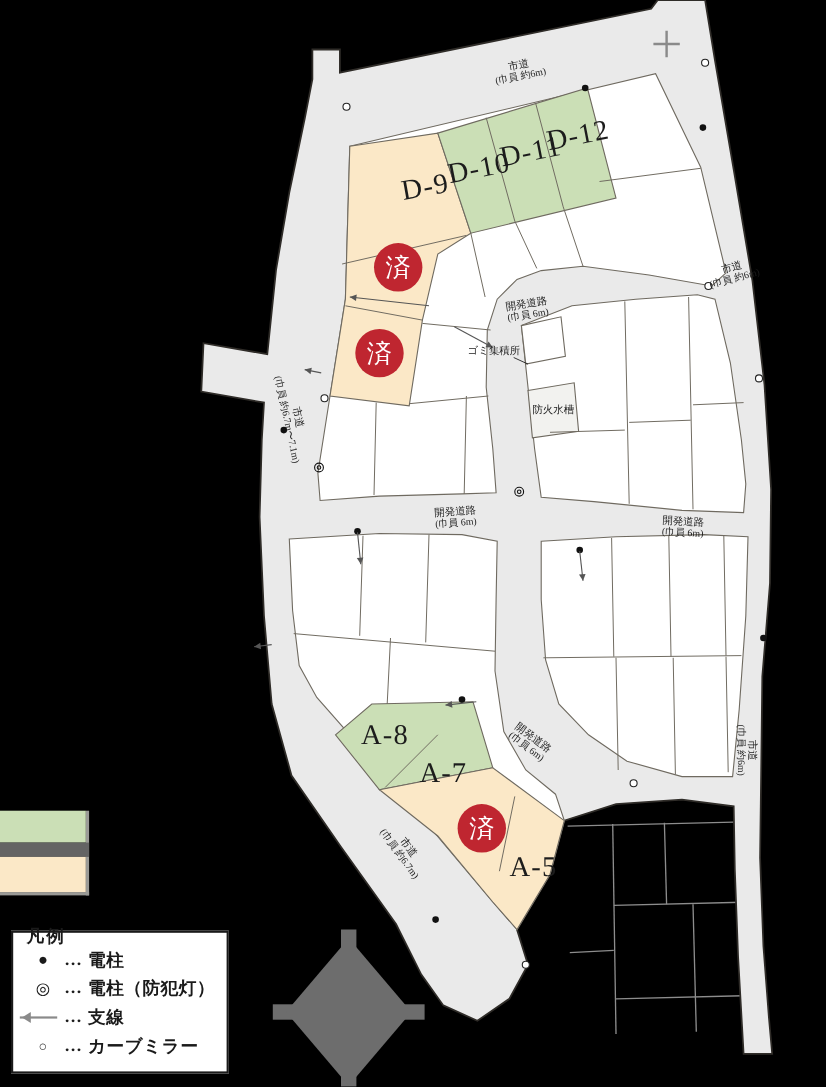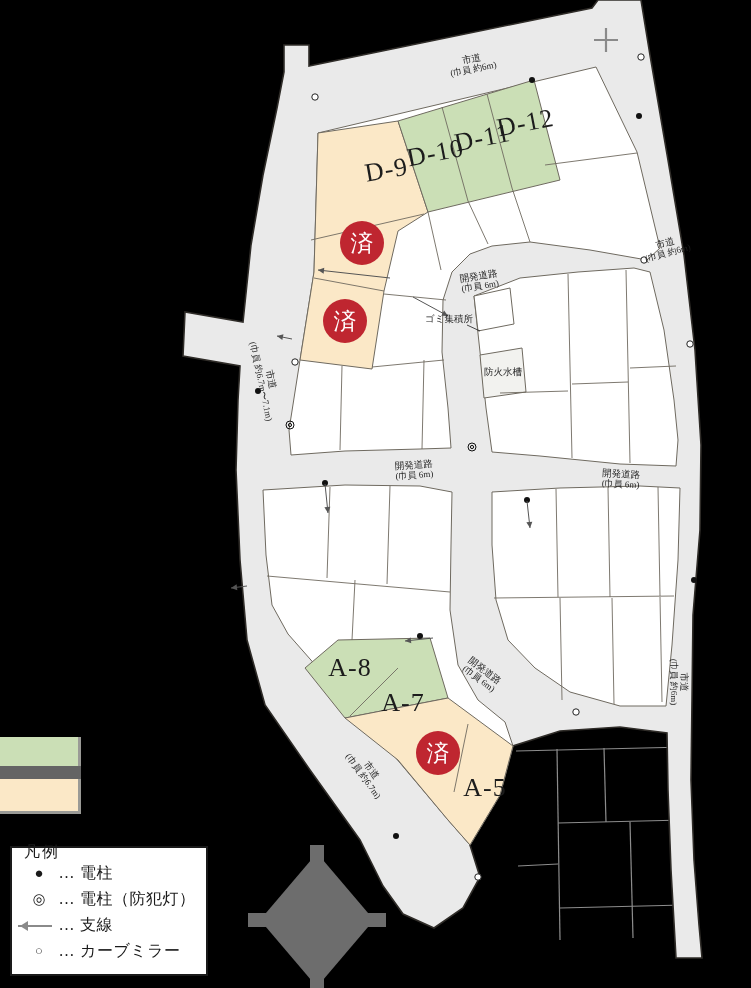--- a/index.html
+++ b/index.html
@@ -8,21 +8,21 @@
   svg{position:absolute;left:0;top:0;}
   
   .swatches{position:absolute;left:0;top:737px;width:78px;border-right:3px solid #9a9a96;
             border-bottom:3px solid #9a9a96;}
   .swatch{width:78px;}
   .swatch.s0{height:29px;}
   .swatch.s1{height:13px;width:81px;margin-right:-3px;}
   .swatch.s2{height:32px;}
   
   .legend{position:absolute;left:10px;top:846px;width:182px;height:124px;background:#fff;
-          border:2px solid #1a1a1a;padding:2px 0 0 12px;color:#1a1a1a;}
+          border:2px solid #1a1a1a;padding:2px 0 0 12px;color:#1a1a1a;font-weight:bold;}
   .legend-title{font-size:16px;letter-spacing:2px;line-height:16px;margin-top:-6px;
                 background:transparent;}
   .legend-row{display:flex;align-items:center;height:26px;font-size:16px;}
   .legend-sym{width:30px;text-align:center;flex:0 0 30px;}
   .sym-dot{font-size:15px;}
   .sym-dcirc{font-size:15px;}
   .sym-circ{font-size:13px;color:#333;}
   .sym-arrow{display:inline-block;width:34px;height:0;border-top:2px solid #8a8a8a;
              position:relative;vertical-align:middle;margin-left:-8px;}
   .sym-arrow::before{content:"";position:absolute;left:-3px;top:-6px;width:0;height:0;

